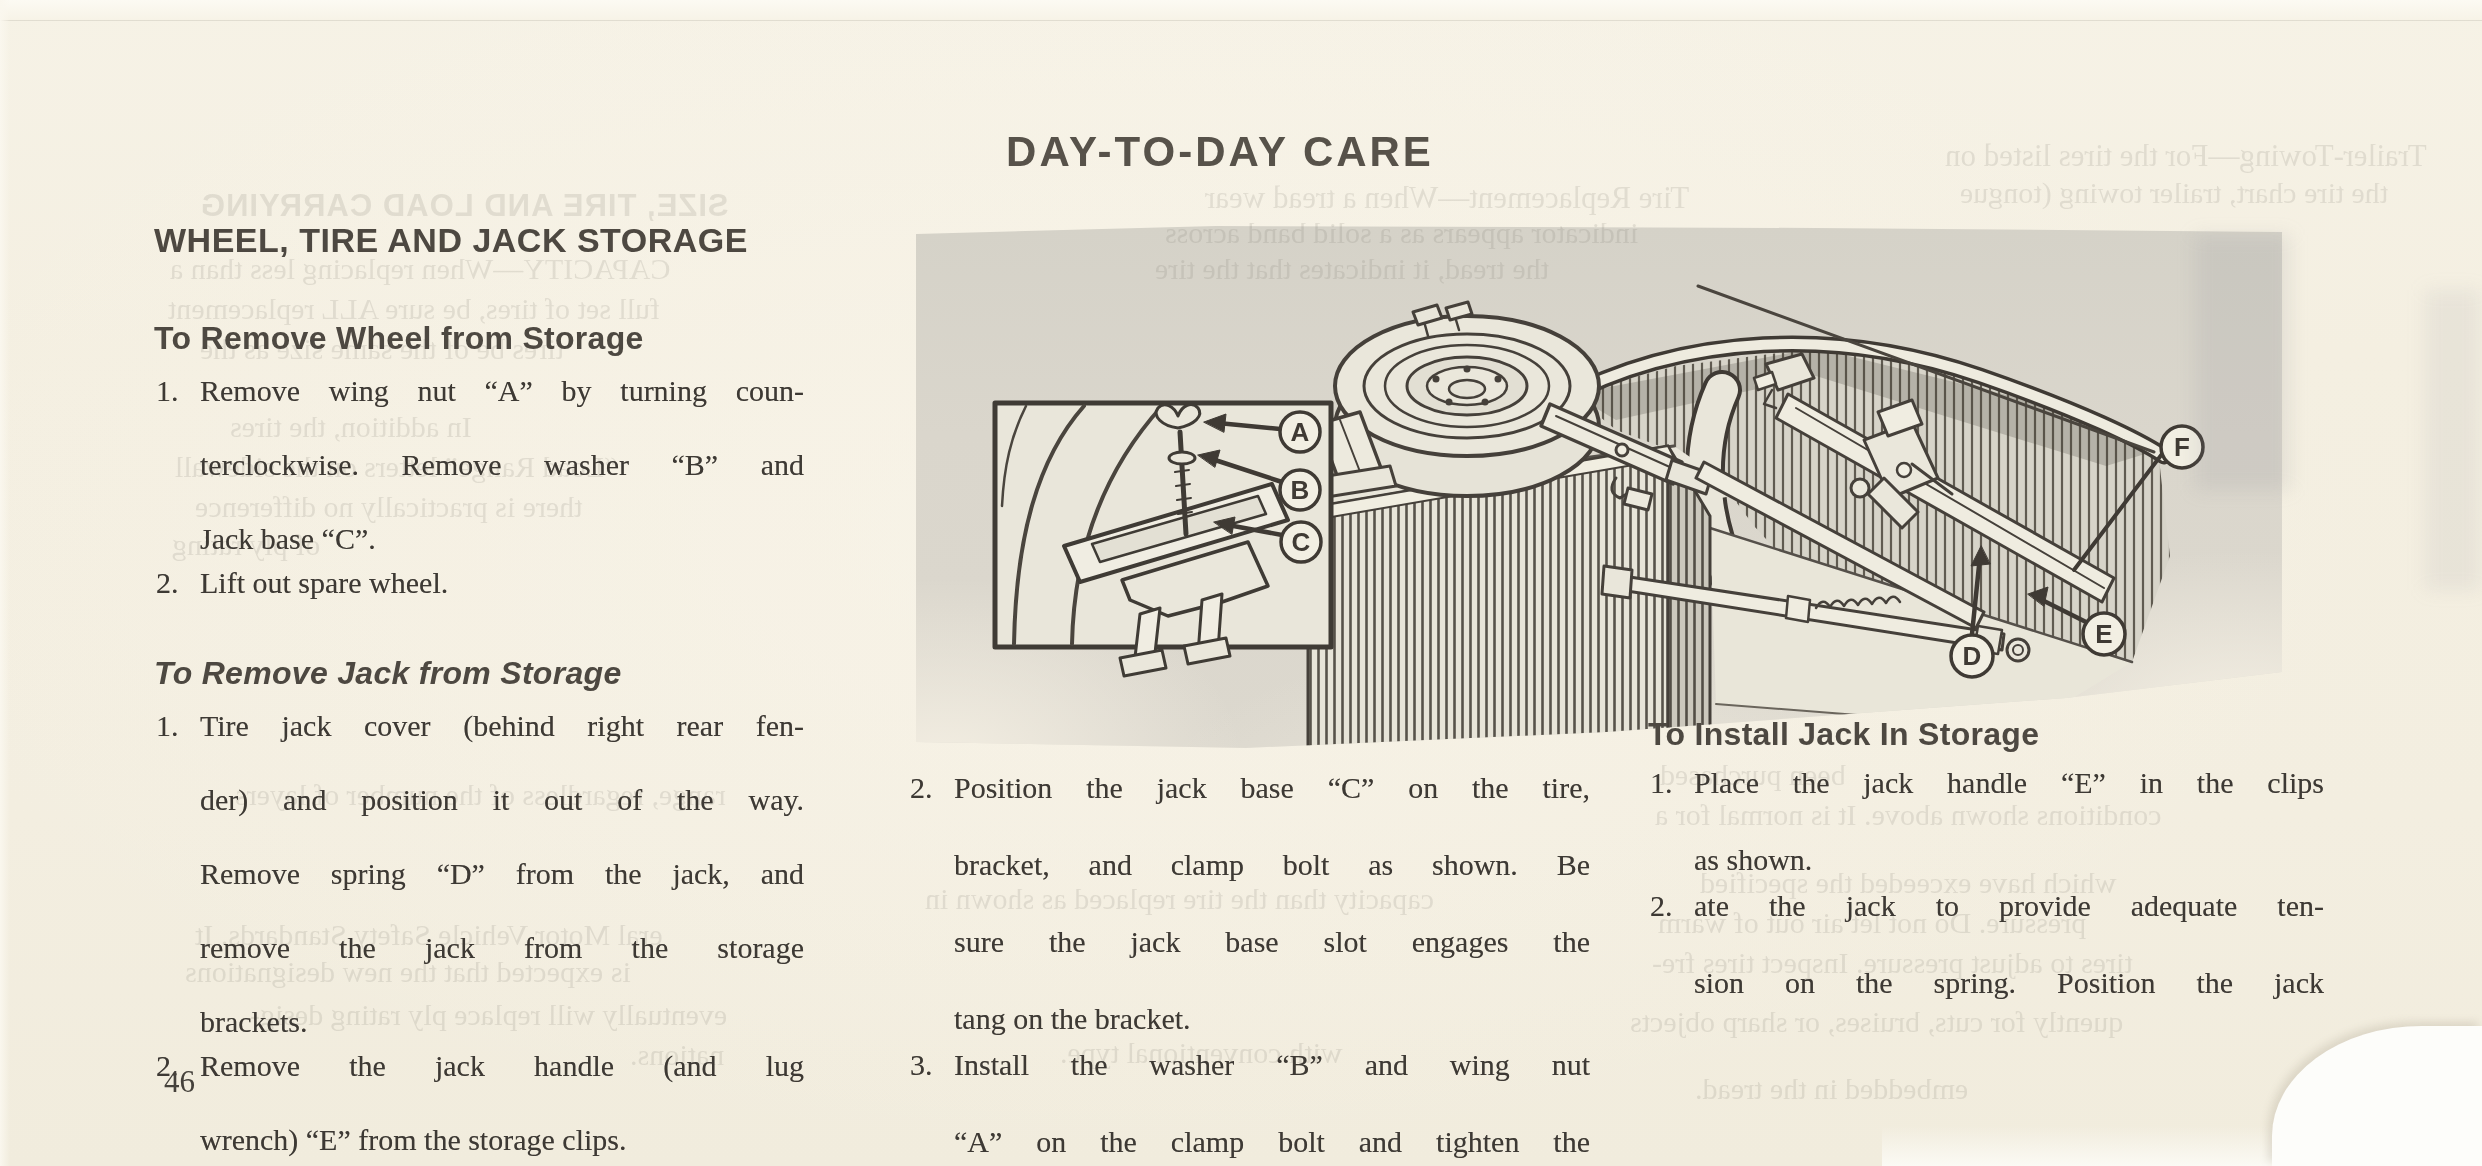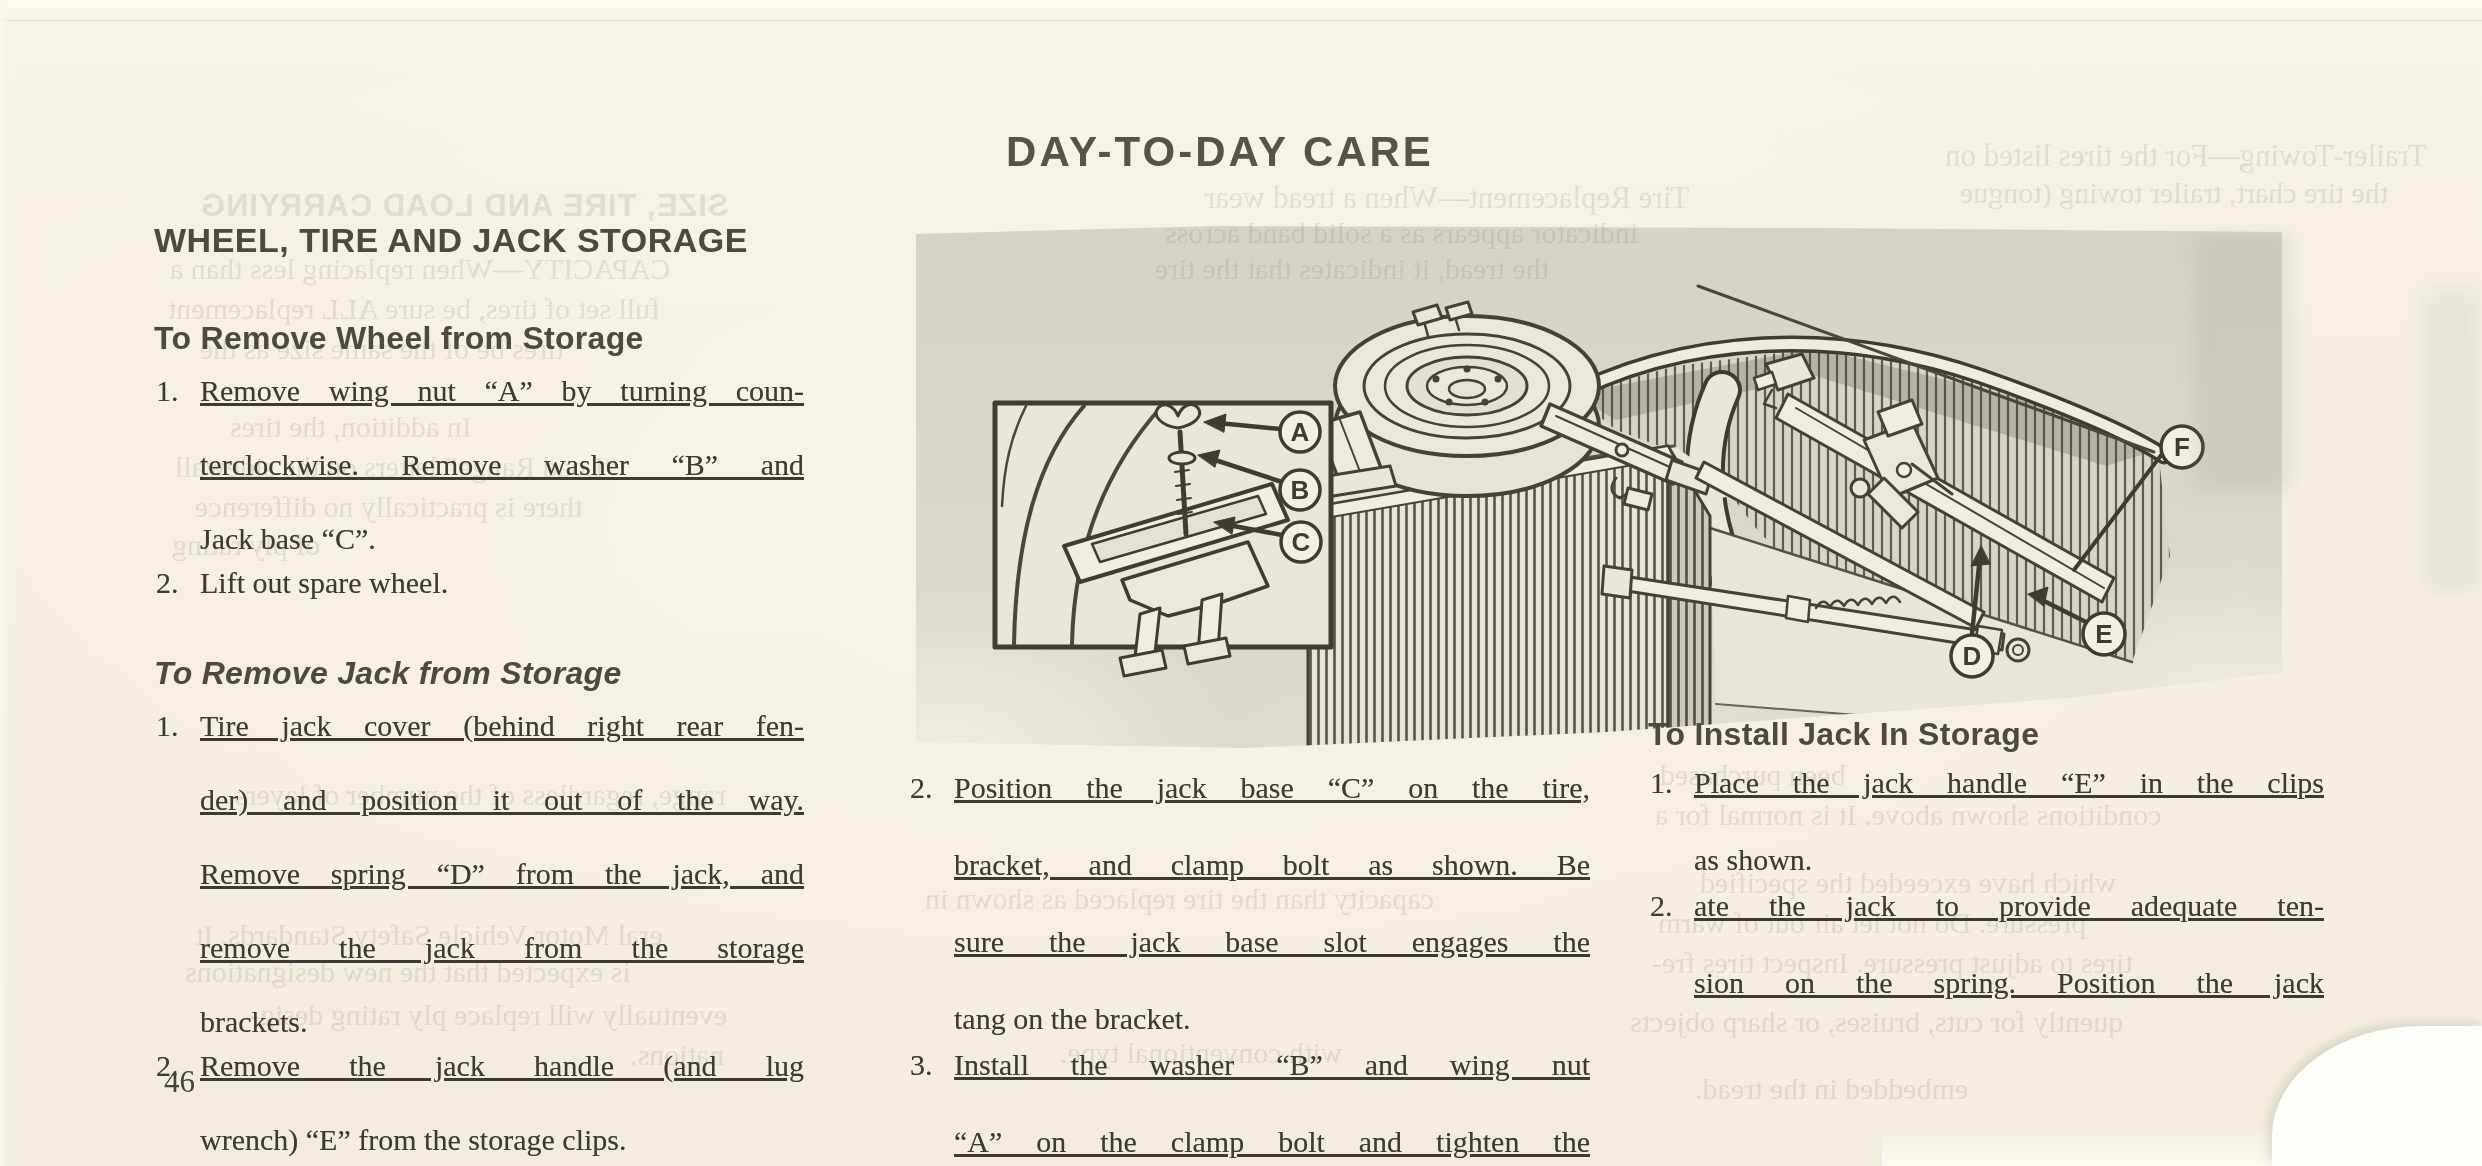--- a/index.html
+++ b/index.html
@@ -44,21 +44,21 @@
     font-size:32px;line-height:40px;letter-spacing:0.3px;color:#4d4841;}
   .col-left h3.sub-head.s0{margin-top:58px;}
   .col-left h3.sub-head.s1{margin-top:52px;font-style:italic;}
   .list{margin-top:14px;}
   .col-right .list{margin-top:10px;}
   .list-item{position:relative;padding-left:46px;margin-top:7px;
     font-size:30px;line-height:37px;color:#3d3934;text-shadow:0 0 0.5px rgba(60,55,48,0.45);}
   .col-center .list-item,.col-right .list-item{line-height:38.5px;}
   .list-item .num{position:absolute;left:2px;top:0;}
   .tl{width:100%;}
-  .tl.just{text-align:justify;text-decoration:underline;}
+  .tl.just{text-align:justify;}
   .tl.just::after{content:"";display:inline-block;width:100%;height:0;}
   .page-num{position:absolute;left:164px;top:1064px;font-size:31px;color:#45413b;z-index:3;}
 
   
   .figure{position:absolute;left:916px;top:226px;width:1366px;height:522px;z-index:1;
     clip-path:polygon(0px 8px,300px 0px,900px 2px,1366px 6px,1366px 446px,1150px 472px,690px 506px,330px 522px,0px 516px);
     background:
       radial-gradient(430px 260px at 97% 97%, rgba(246,241,229,0.95), rgba(246,241,229,0) 70%),
       radial-gradient(500px 300px at 2% 102%, rgba(244,239,227,0.9), rgba(244,239,227,0) 60%),
       radial-gradient(700px 280px at 50% 112%, rgba(241,237,225,0.65), rgba(241,237,225,0) 65%),

